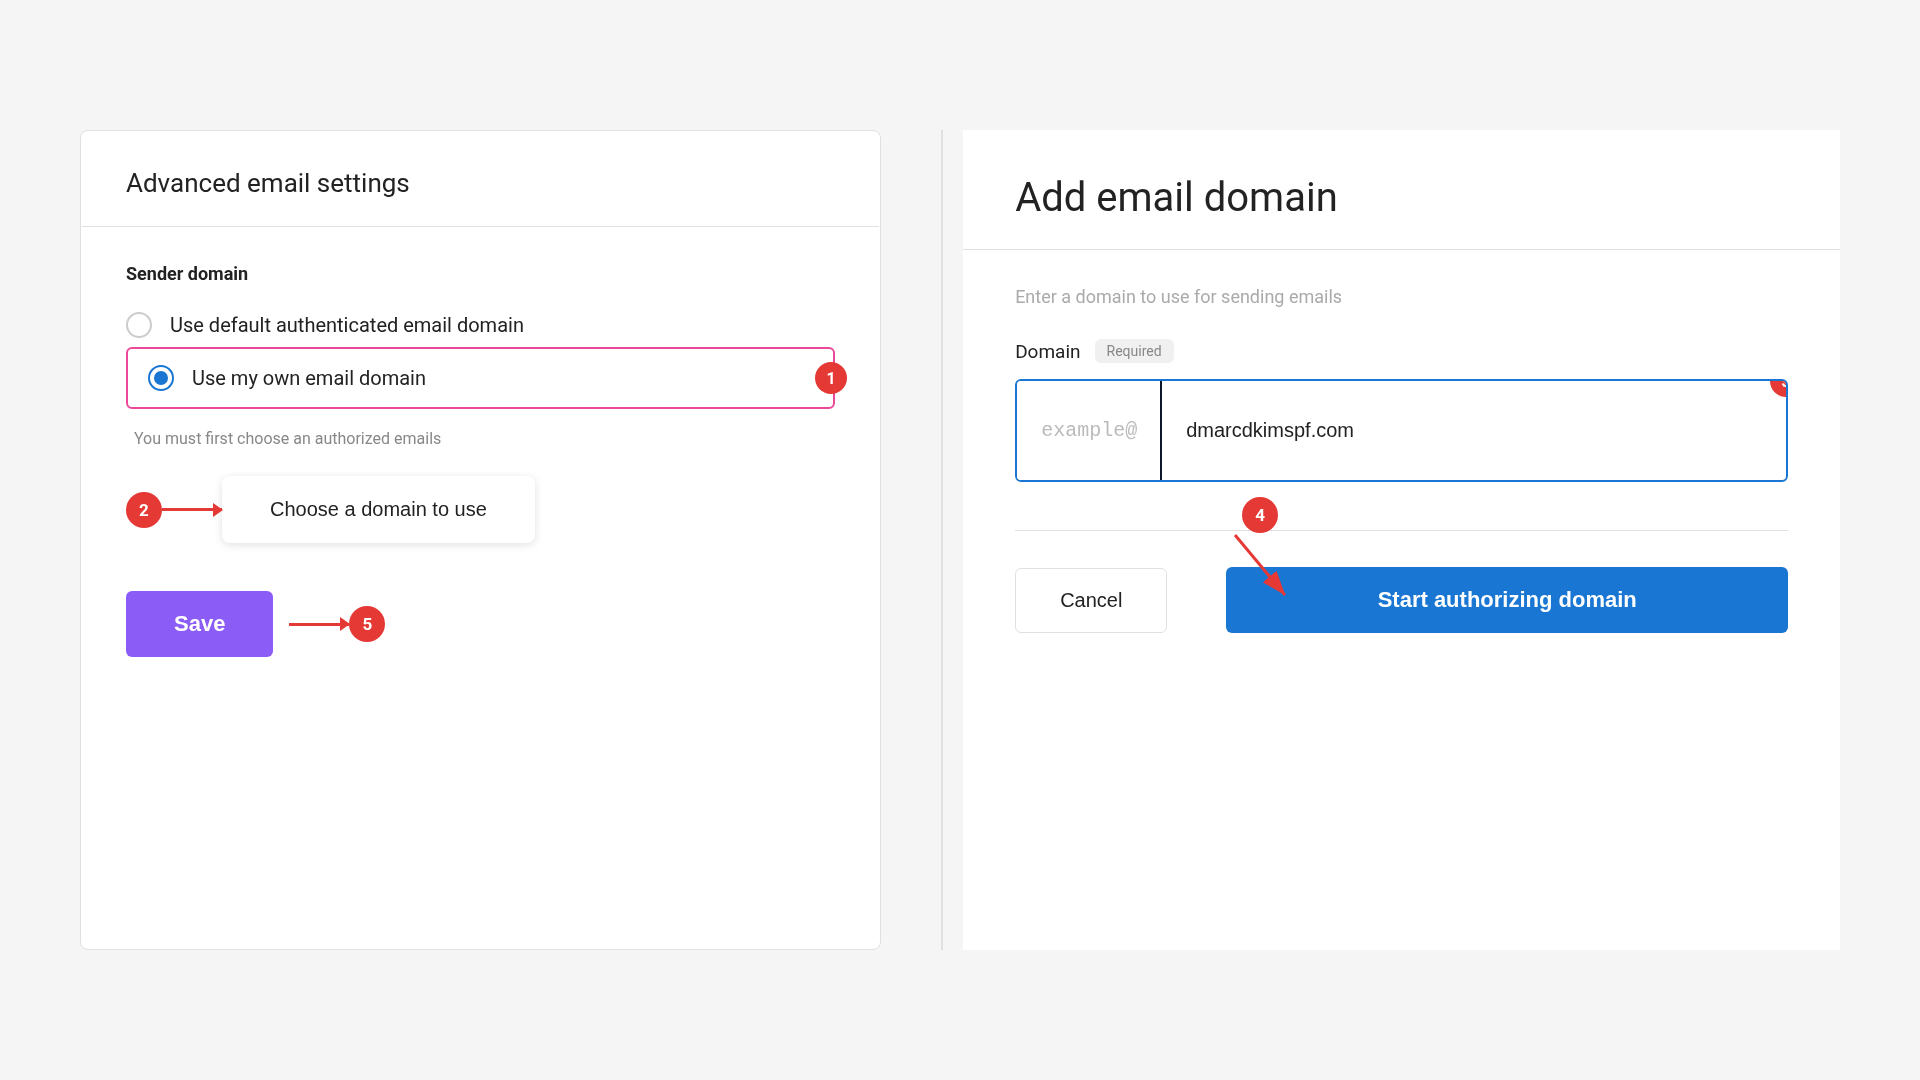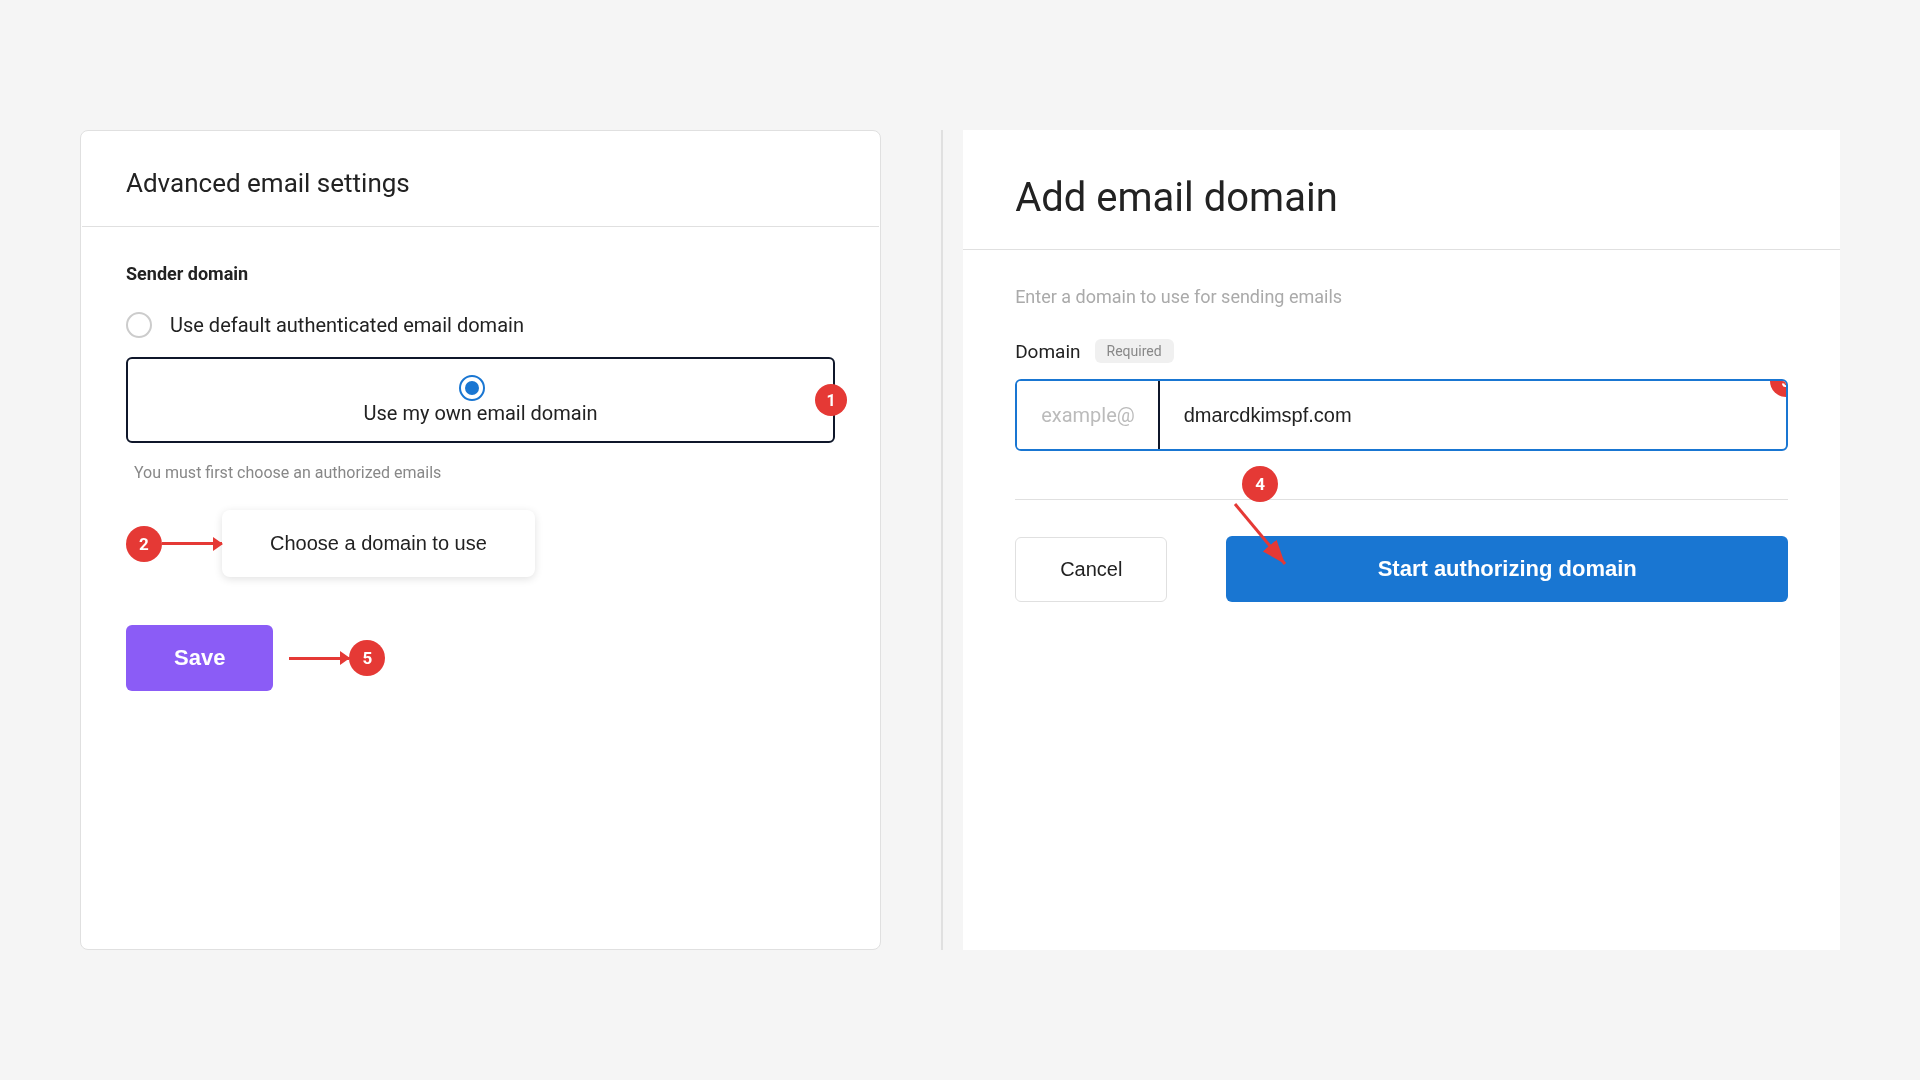--- a/index.html
+++ b/index.html
@@ -55,31 +55,30 @@
     .section-title {
       font-size: 18px;
       font-weight: 700;
       color: #222;
       margin-bottom: 28px;
     }
 
     .radio-option {
       display: flex;
       align-items: center;
-      margin-bottom: 19px;
+      margin-bottom: 9px;
       cursor: pointer;
       position: relative;
     }
 
     .radio-option.highlighted {
-      border: 2px solid #0f172a;
+      border: 2px solid #ec4899;
       border-radius: 6px;
       padding: 16px 20px;
       margin-bottom: 20px;
-      flex-direction: column;
     }
 
     .radio-circle {
       width: 26px;
       height: 26px;
       border-radius: 50%;
       border: 2px solid #ccc;
       margin-right: 18px;
       flex-shrink: 0;
       display: flex;
@@ -295,27 +294,28 @@
       display: flex;
       align-items: stretch;
       border: 2px solid #1976d2;
       border-radius: 6px;
       overflow: hidden;
       margin-bottom: 0;
       position: relative;
     }
 
     .domain-prefix {
-      padding: 22px 24px;
+      padding: 38px 24px;
       font-size: 20px;
       color: #bbb;
       background: #fff;
       border-right: 1px solid #e0e0e0;
       display: flex;
       align-items: center;
+      font-family: Liberation Mono, monospace;
     }
 
     .domain-input-field-wrapper {
       flex: 1;
       position: relative;
       border: 2px solid #0f172a;
       margin: -2px;
     }
 
     .domain-input {

